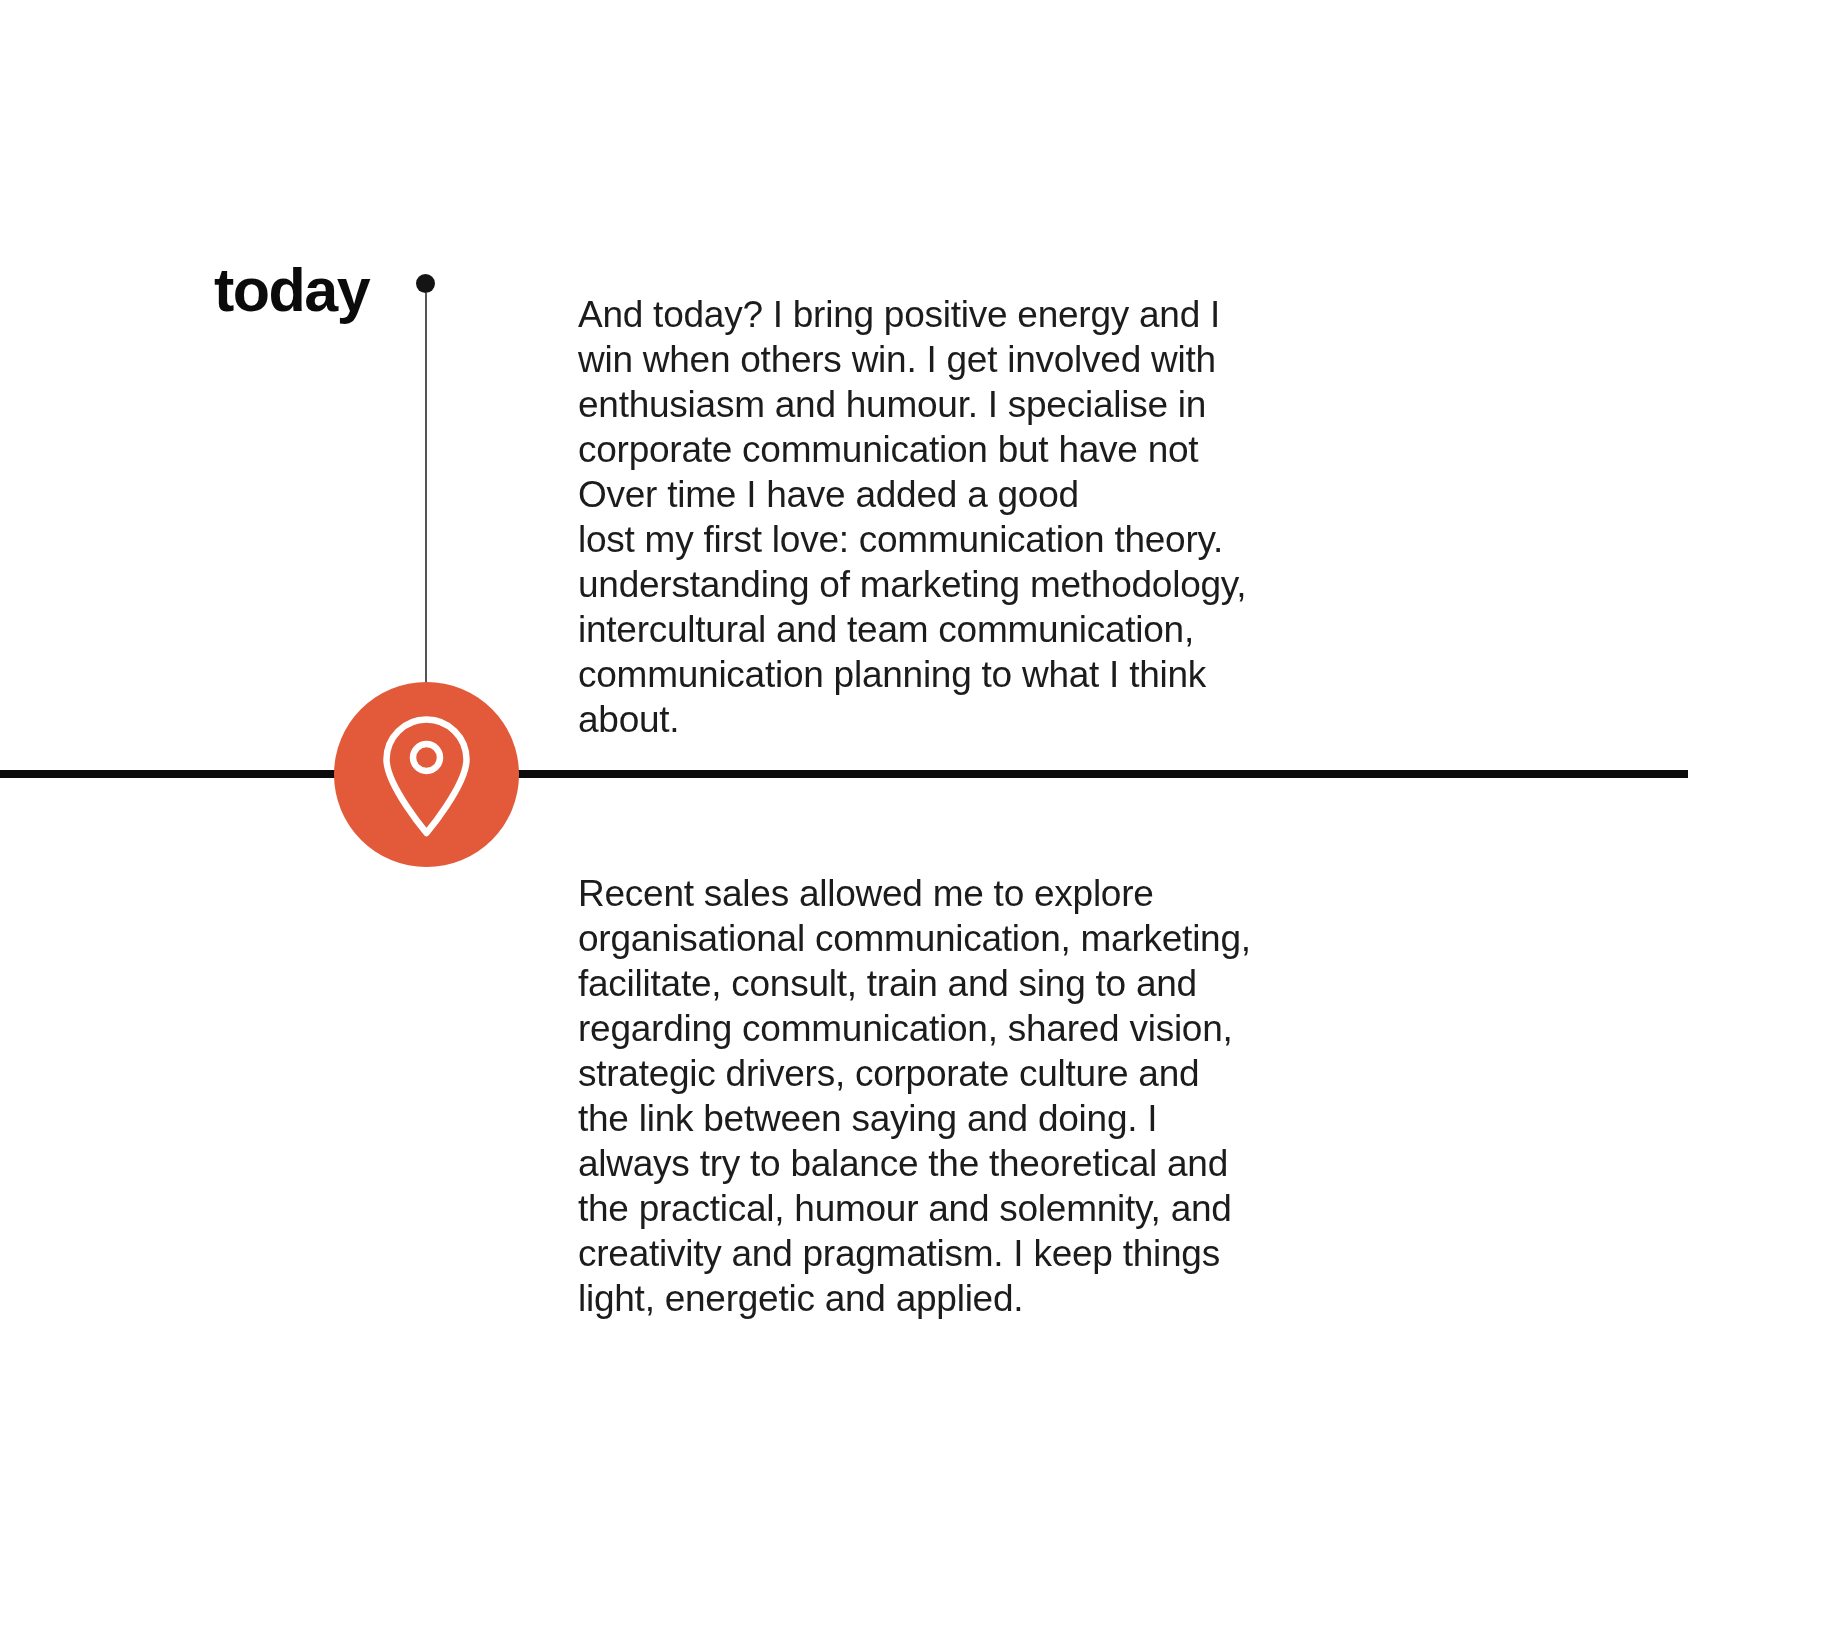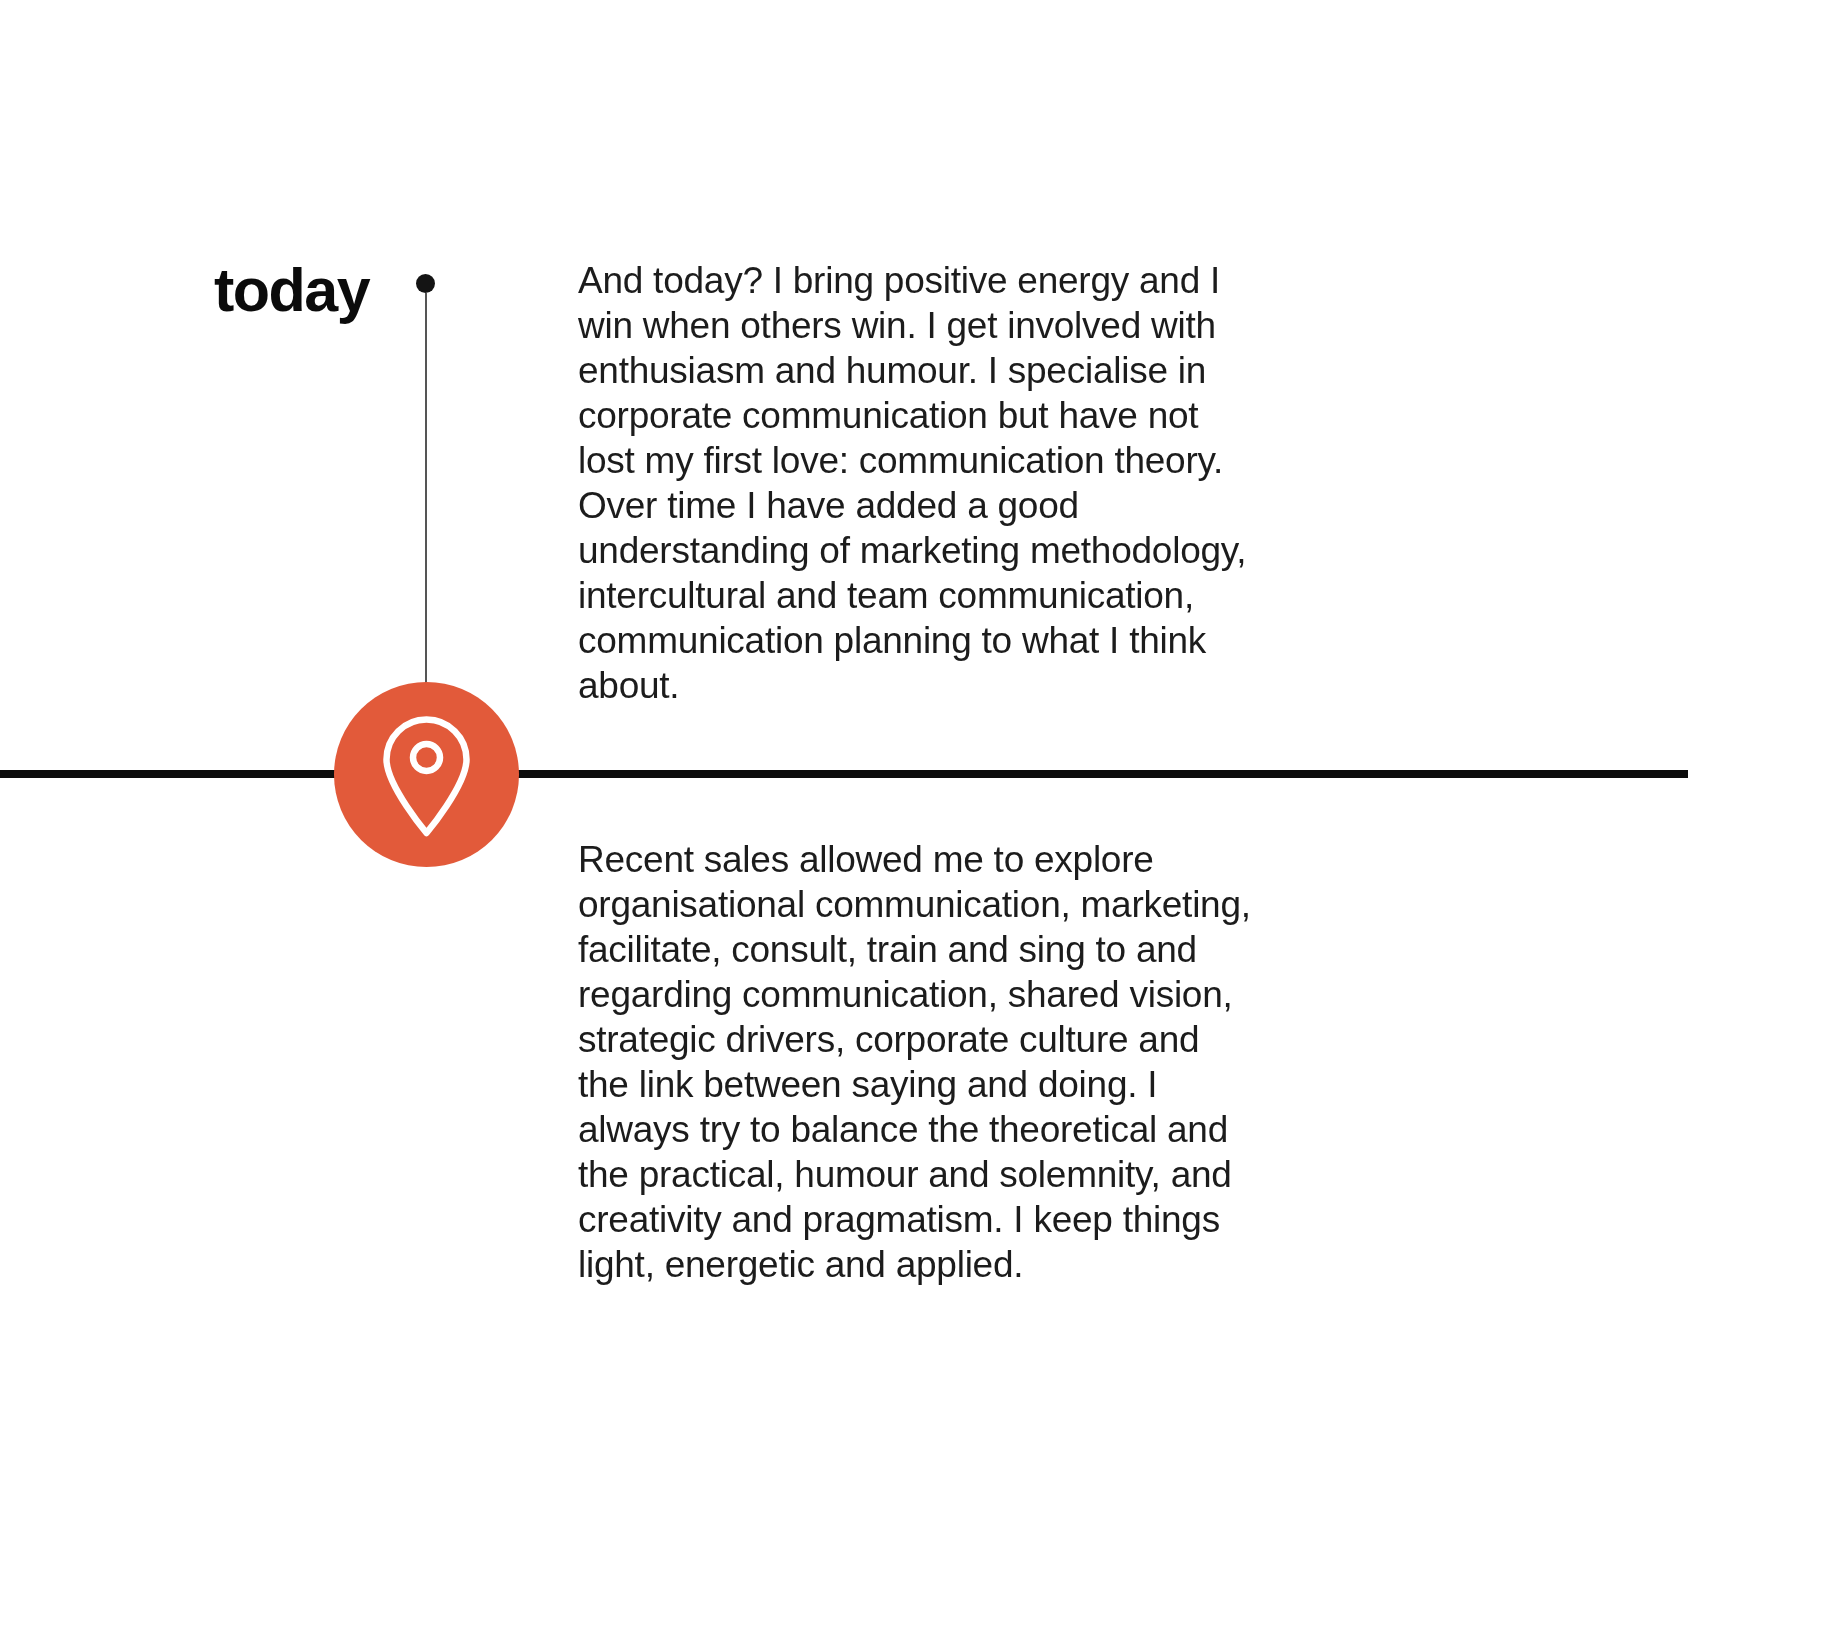--- a/index.html
+++ b/index.html
@@ -68,20 +68,21 @@
   }
 
   
   .copy {
     position: absolute;
     left: 578px;
     color: #1c1c1c;
     font-size: 37px;
     line-height: 45px;
     letter-spacing: -0.25px;
+    margin-top: 34px;
   }
   .copy .line { white-space: nowrap; }
   .copy-primary   { top: 258px; }
   .copy-secondary { top: 837px; }
 </style>
 </head>
 <body>
 
 <div class="canvas">
 
@@ -102,22 +103,22 @@
                C132.5 103.5 92.5 151 92.5 151 Z" fill="none" stroke="#ffffff" stroke-width="6.5" stroke-linejoin="round"></path>
       <circle cx="92.5" cy="75.5" r="13.5" fill="none" stroke="#ffffff" stroke-width="6.5"></circle>
     </svg>
   </div>
 
   <div class="copy copy-primary">
     <div class="line">And today? I bring positive energy and I</div>
     <div class="line">win when others win. I get involved with</div>
     <div class="line">enthusiasm and humour. I specialise in</div>
     <div class="line">corporate communication but have not</div>
+    <div class="line">Over time I have added a good</div>
     <div class="line">lost my first love: communication theory.</div>
-    <div class="line">Over time I have added a good</div>
     <div class="line">understanding of marketing methodology,</div>
     <div class="line">intercultural and team communication,</div>
     <div class="line">communication planning to what I think</div>
     <div class="line">about.</div>
   </div>
 
   <div class="copy copy-secondary">
     <div class="line">Recent sales allowed me to explore</div>
     <div class="line">organisational communication, marketing,</div>
     <div class="line">facilitate, consult, train and sing to and</div>

